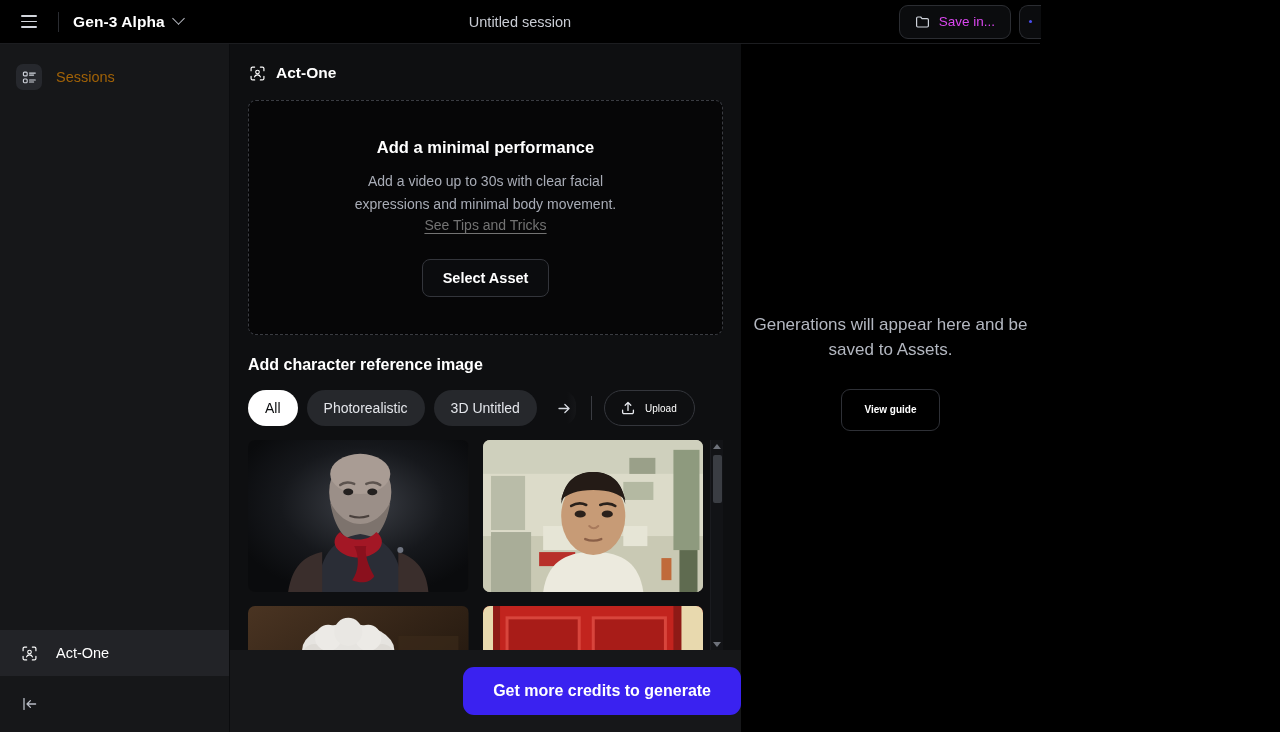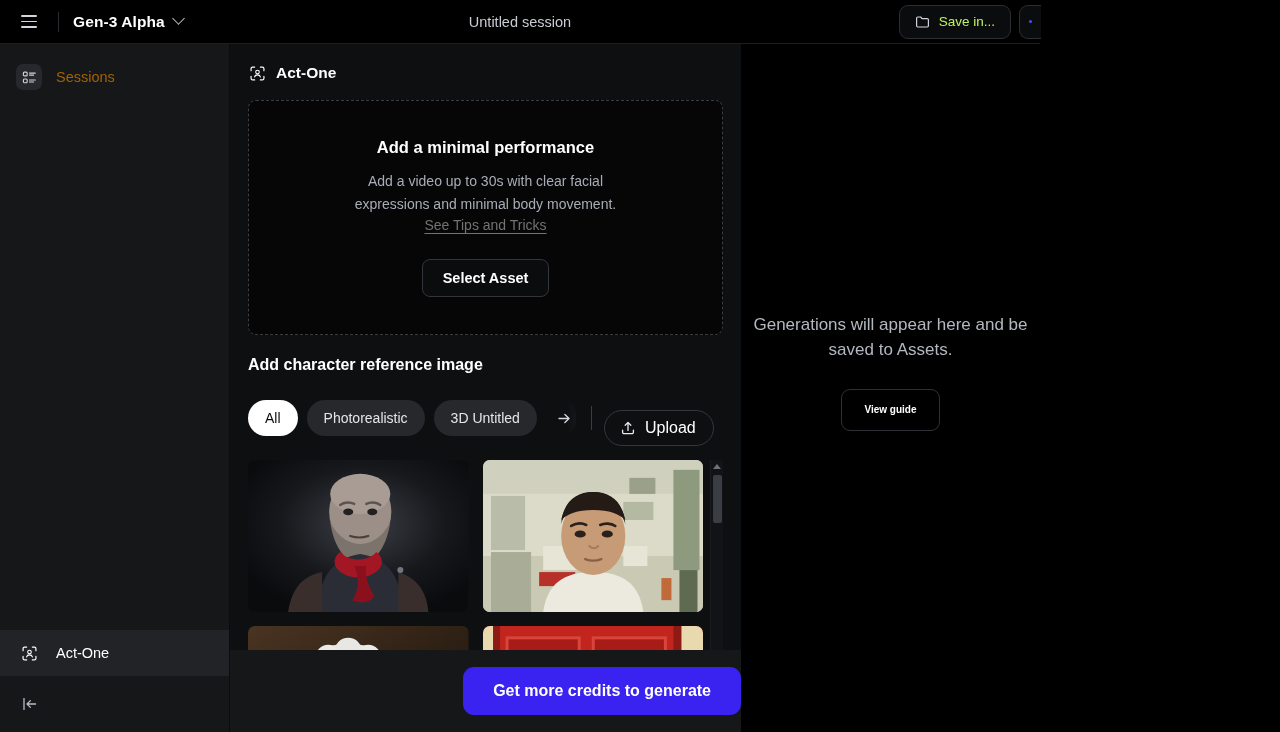--- a/index.html
+++ b/index.html
@@ -42,21 +42,21 @@
     font-size: 14.5px; color: #c9ccd4; pointer-events: none;
   }
   .tb-right {
     margin-left: auto; display: flex; align-items: center; gap: 8px;
     padding-right: 0px;
   }
   .pill-btn {
     display: flex; align-items: center; gap: 8px;
     height: 34px; padding: 0 15px;
     border: 1px solid #2b2d32; border-radius: 9px;
-    background: #0b0c0e; color: #bef264;
+    background: #0b0c0e; color: #d946ef;
     font-size: 13.5px; cursor: pointer; white-space: nowrap;
   }
   .pill-partial {
     width: 22px; padding: 0; overflow: hidden; justify-content: center;
     border-right: none; border-top-right-radius: 0; border-bottom-right-radius: 0;
     margin-right: -1px;
   }
   .pill-partial .dot { width: 3px; height: 3px; border-radius: 50%; background: #4a4ef0; }
 
   
@@ -131,21 +131,21 @@
   .scroll-arrow {
     position: absolute; left: 0; top: 0; width: 38px; height: 36px;
     display: flex; align-items: center; justify-content: center;
     background: linear-gradient(90deg,#0e0f11 55%, rgba(14,15,17,0));
     cursor: pointer;
   }
   .chip-divider { width: 1px; height: 24px; background: #3a3c42; margin: 0 3px 0 6px; }
   .upload-chip {
     height: 36px; padding: 0 17px 0 15px; border-radius: 18px;
     border: 1px solid #34363c; background: #0e0f11; color: #fff;
-    font-size: 16px; display: flex; align-items: center; gap: 9px; cursor: pointer; margin-top: 20px;
+    font-size: 10px; display: flex; align-items: center; gap: 9px; cursor: pointer;
   }
 
   .grid-wrap { position: relative; margin-top: 14px; height: 210px; overflow: hidden; }
   .grid {
     display: grid; grid-template-columns: 1fr 1fr; gap: 14px;
     padding-right: 20px;
   }
   .thumb {
     height: 152px; border-radius: 7px; overflow: hidden; cursor: pointer;
     position: relative; background: #111;

